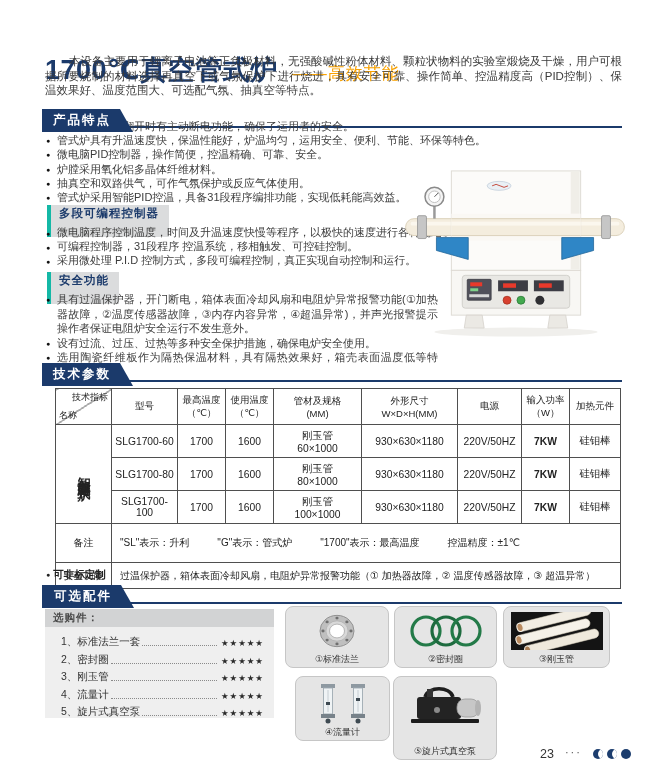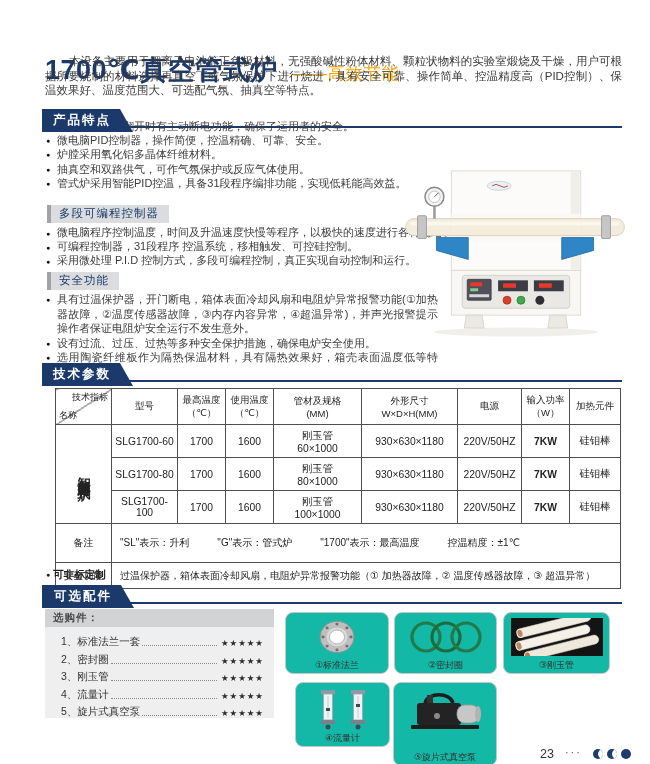--- a/index.html
+++ b/index.html
@@ -14,22 +14,22 @@
   .intro{position:absolute;left:45px;top:54px;width:577px;font-size:11.5px;line-height:14.6px;
          text-align:justify;text-indent:24px;color:#3a3a3a;}
 
   
   .hdr{position:absolute;left:42px;}
   .hdr .flag{display:inline-block;background:#1B3A6B;color:#fff;font-size:12.5px;font-weight:700;
              letter-spacing:2px;padding:3px 22px 3px 11px;
              clip-path:polygon(0 0,calc(100% - 13px) 0,100% 100%,0 100%);}
   .hdr .rule{position:absolute;left:0;top:17px;width:580px;height:2px;background:#1B3A6B;z-index:0;}
 
-  .subhdr{position:absolute;left:47px;background:#DBDCDD;border-left:4px solid #a3a3a3;
-          color:#1B3A6B;font-size:11.5px;font-weight:400;letter-spacing:1px;padding:1px 10px 2px 8px;}
+  .subhdr{position:absolute;left:47px;background:#DBDCDD;border-left:4px solid #14b8a6;
+          color:#1B3A6B;font-size:11.5px;font-weight:700;letter-spacing:1px;padding:1px 10px 16px 8px;}
 
   
   ul.blist{position:absolute;list-style:none;margin:0;padding:0;}
   ul.blist li{position:relative;padding-left:11px;color:#3b3b3b;}
   ul.blist li::before{content:"●";position:absolute;left:0;top:1px;font-size:7px;color:#111;}
   #features-list{left:46px;top:119px;width:565px;font-size:11px;line-height:14.2px;}
   #prog-list{left:46px;top:226px;width:480px;font-size:11px;line-height:13.9px;}
   #safety-list{left:46px;top:292px;width:392px;font-size:11px;line-height:14.6px;text-align:justify;}
 
   
@@ -55,23 +55,23 @@
 
   
   #opt-box{position:absolute;left:45px;top:609px;width:229px;height:109px;background:#EFEFEF;}
   #opt-box .band{background:#D2D3D4;font-size:10.5px;font-weight:700;color:#4a4a4a;
         padding:2px 8px;letter-spacing:1px;}
   #opt-box .rows{padding:5px 10px 0 16px;}
   .opt-row{display:flex;align-items:flex-end;height:17.4px;font-size:10.5px;color:#333;}
   .opt-row .lead{flex:1;border-bottom:1px dotted #8a8a8a;margin:0 4px 3px 2px;}
   .opt-row .stars{font-size:8.5px;color:#2a2a2a;letter-spacing:1px;padding-bottom:1px;}
 
-  .card{position:absolute;background:#14b8a6;border:1px solid #C6C6C6;border-radius:8px;
+  .card{position:absolute;background:#e5e5e5;border:1px solid #C6C6C6;border-radius:8px;
         display:flex;flex-direction:column;align-items:center;justify-content:space-between;
-        padding:5px 2px 3px 2px;box-sizing:border-box;margin-top:6px;}
+        padding:5px 2px 3px 2px;box-sizing:border-box;}
   .card .cap{font-size:9px;color:#333;line-height:10px;}
   #card-1{left:285px;top:606px;width:104px;height:62px;}
   #card-2{left:394px;top:606px;width:103px;height:62px;}
   #card-3{left:503px;top:606px;width:107px;height:62px;}
   #card-4{left:295px;top:676px;width:95px;height:65px;}
   #card-5{left:393px;top:676px;width:104px;height:84px;}
 
   
   #footer{position:absolute;left:540px;top:747px;display:flex;align-items:center;gap:11px;}
   #footer .pnum{font-size:12.5px;color:#333;}
@@ -92,20 +92,21 @@
   </div>
 
   <div class="intro">本设备主要用于锂离子电池等正负极材料，无强酸碱性粉体材料、颗粒状物料的实验室煅烧及干燥，用户可根据所要烧制的材料选择再真空下或气氛保护下进行烧进，具有安全可靠、操作简单、控温精度高（PID控制）、保温效果好、温度范围大、可选配气氛、抽真空等特点。</div>
 
   <div class="hdr" style="top:109px;">
     <div class="rule"></div>
     <span class="flag" style="position:relative;z-index:1;">产品特点</span>
   </div>
   <ul class="blist" id="features-list">
     <li>管式炉的炉体翻开时有主动断电功能，确保了运用者的安全。</li>
+    <li>管式炉具有升温速度快，保温性能好，炉温均匀，运用安全、便利、节能、环保等特色。</li>
     <li>微电脑PID控制器，操作简便，控温精确、可靠、安全。</li>
     <li>炉膛采用氧化铝多晶体纤维材料。</li>
     <li>抽真空和双路供气，可作气氛保护或反应气体使用。</li>
     <li>管式炉采用智能PID控温，具备31段程序编排功能，实现低耗能高效益。</li>
   </ul>
 
   <div class="subhdr" style="top:205px;">多段可编程控制器</div>
   <ul class="blist" id="prog-list">
     <li>微电脑程序控制温度，时间及升温速度快慢等程序，以极快的速度进行各种烧结试验。</li>
     <li>可编程控制器，31段程序 控温系统，移相触发、可控硅控制。</li>

